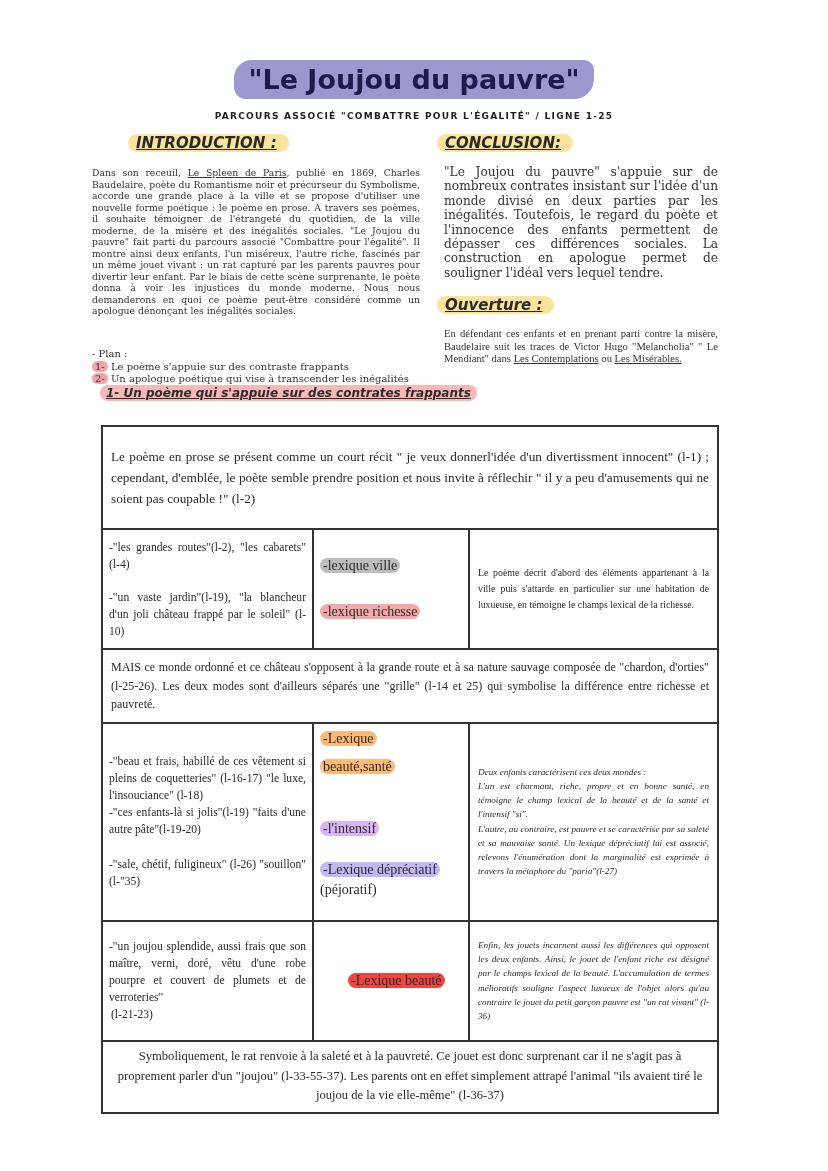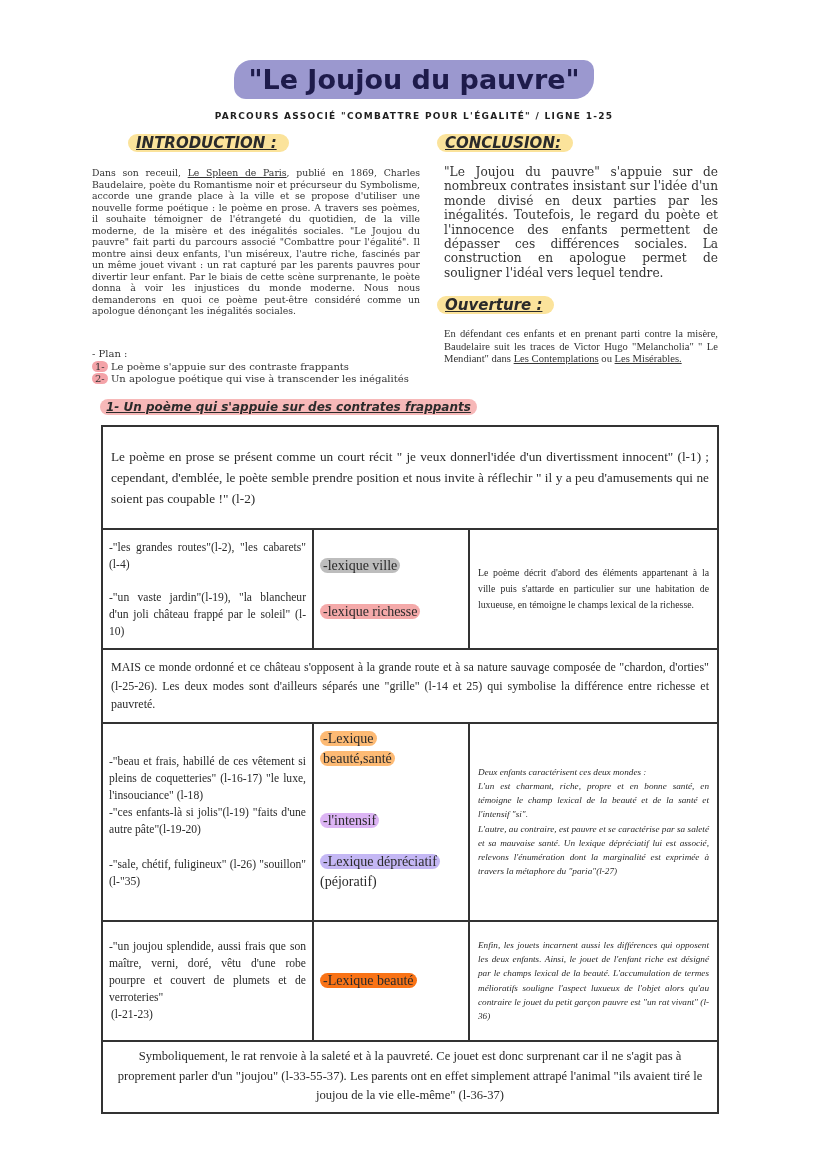--- a/index.html
+++ b/index.html
@@ -31,21 +31,21 @@
     color: #333; text-align: justify;
   }
   .serif-op {
     font-family: Liberation Serif, serif; font-size: 10.6px; line-height: 12.6px;
     color: #333; text-align: justify;
   }
   .u { text-decoration: underline; }
   .plan { font-family: "DejaVu Serif", serif; font-size: 10px; line-height: 12.5px; color: #333; }
   .plan .num { background: #f4a3a8; border-radius: 6px; padding: 0 3px; }
   .part-head {
-    left: 100px; top: 399px;
+    left: 100px; top: 385px;
     font-family: "DejaVu Sans", sans-serif; font-weight: bold; font-style: italic;
     font-size: 12px; color: #2b2b2b; text-decoration: underline;
     background: #f7b8b8; border-radius: 10px; padding: 1px 6px;
   }
   table.main {
     position: absolute; left: 101px; top: 425px; width: 616px;
     border-collapse: collapse; table-layout: fixed;
     font-family: "Liberation Serif", serif; color: #2a2a2a;
   }
   table.main td { border: 2px solid #333; vertical-align: middle; padding: 0; }
@@ -55,21 +55,21 @@
   .q-cell { font-size: 11.6px; line-height: 17px; text-align: justify; padding: 4px 6px !important; }
   .l-cell { font-size: 14px; line-height: 18px; padding: 0 6px !important; }
   .c-cell { font-size: 9.8px; line-height: 16px; text-align: justify; padding: 4px 8px !important; }
   .c-cell-s { font-size: 9.2px; line-height: 14.2px; text-align: justify; padding: 4px 8px !important; font-style: italic; }
   .hl { border-radius: 8px; padding: 0 3px; }
   .hl-gray { background: #bdbdbd; }
   .hl-red { background: #f4a9a9; }
   .hl-pink { background: #fdba74; }
   .hl-violet { background: #dcb4f4; }
   .hl-purple { background: #c4b7f4; }
-  .hl-teal { background: #f97316; }
+  .hl-teal { background: #ef4444; margin-left: 28px; }
 </style>
 </head>
 <body>
 
 <div class="abs title-wrap">
   <span class="title">"Le Joujou du pauvre"</span>
 </div>
 <div class="abs subtitle">PARCOURS ASSOCIÉ "COMBATTRE POUR L'ÉGALITÉ" / LIGNE 1-25</div>
 
 <div class="abs" style="left:128px; top:134px;">
@@ -132,21 +132,21 @@
   </tr>
   <tr style="height:198px;">
     <td class="q-cell">
       <div>-"beau et frais, habillé de ces vêtement si pleins de coquetteries" (l-16-17) "le luxe, l'insouciance" (l-18)</div>
       <div>-"ces enfants-là si jolis"(l-19) "faits d'une autre pâte"(l-19-20)</div>
       <div style="height:18px;"></div>
       <div>-"sale, chétif, fuligineux" (l-26) "souillon"(l-"35)</div>
     </td>
     <td class="l-cell" style="vertical-align:top; padding-top:6px !important;">
       <div><span class="hl hl-pink">-Lexique</span></div>
-      <div style="margin-top:2px;"><span class="hl hl-pink">beauté,santé</span></div>
+      <div style="margin-top:10px;"><span class="hl hl-pink">beauté,santé</span></div>
       <div style="margin-top:44px;"><span class="hl hl-violet">-l'intensif</span></div>
       <div style="margin-top:23px;"><span class="hl hl-purple">-Lexique dépréciatif</span></div>
       <div style="margin-top:2px;">(péjoratif)</div>
     </td>
     <td class="c-cell-s">
       <div>Deux enfants caractérisent ces deux mondes :</div>
       <div>L'un est charmant, riche, propre et en bonne santé, en témoigne le champ lexical de la beauté et de la santé et l'intensif "si".</div>
       <div>L'autre, au contraire, est pauvre et se caractérise par sa saleté et sa mauvaise santé. Un lexique dépréciatif lui est associé, relevons l'énumération dont la marginalité est exprimée à travers la métaphore du "paria"(l-27)</div>
     </td>
   </tr>

